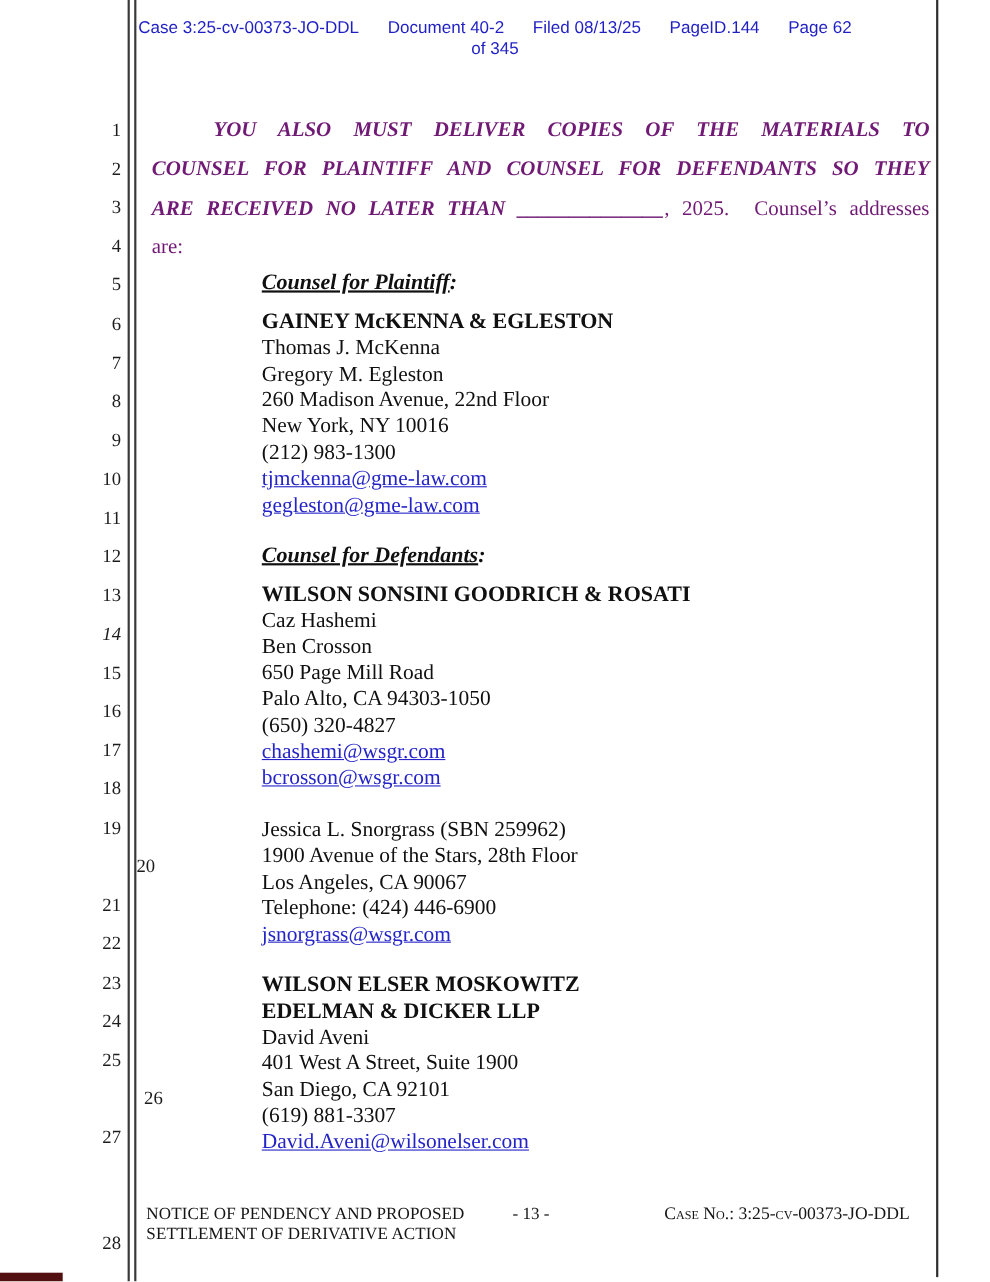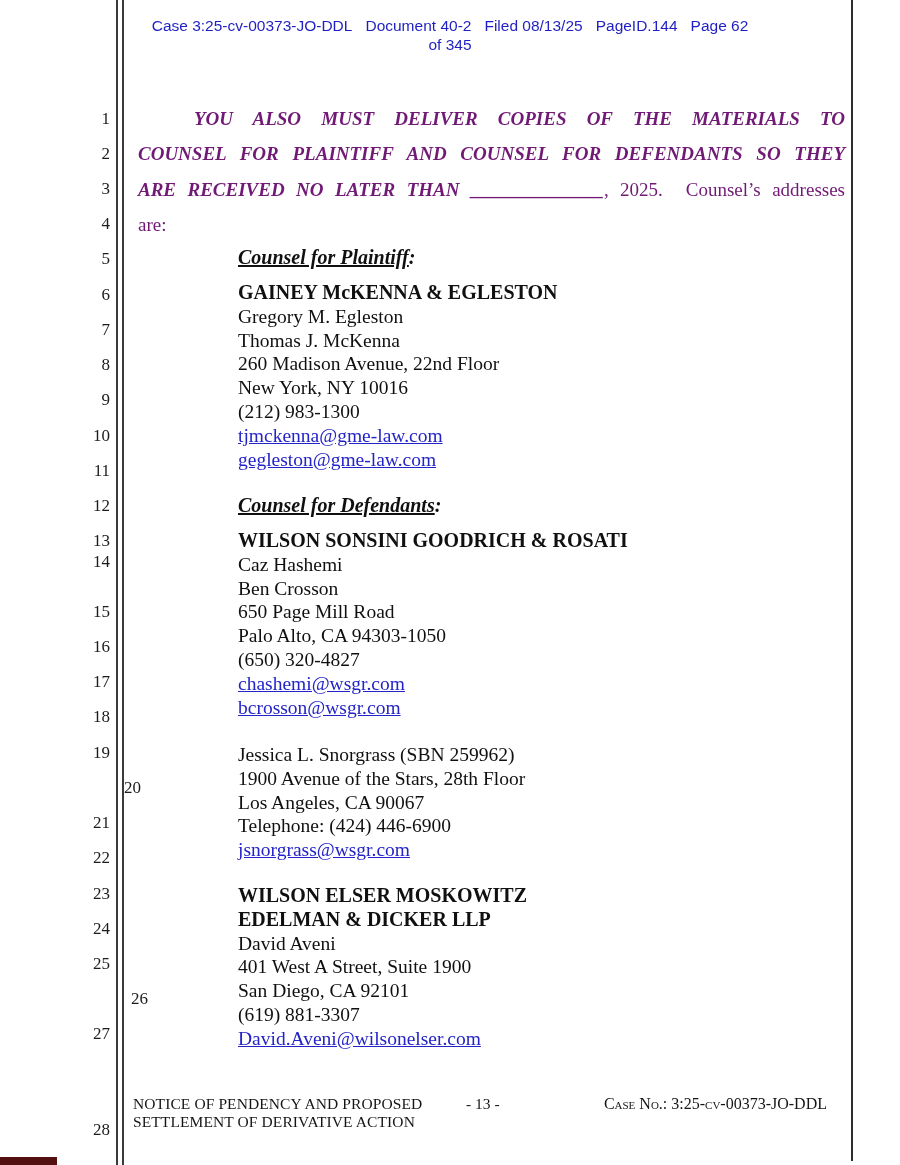--- a/index.html
+++ b/index.html
@@ -37,21 +37,21 @@
     width: 900px;
     text-align: center;
     font-family: "Liberation Sans", sans-serif;
     font-size: 15.5px;
     color: #1f1fc4;
     z-index: 6;
   }
   .pdf-header .hrow {
     display: flex;
     justify-content: center;
-    gap: 13px;
+    gap: 26px;
     white-space: nowrap;
   }
   .pdf-header .hrow2 {
     margin-top: 1px;
     text-align: center;
   }
   
   .linenum {
     position: absolute;
     left: 0; width: 110px;
@@ -157,21 +157,21 @@
       <div class="linenum" style="top: 215.19px;">4</div>
       <div class="linenum" style="top: 250.42px;">5</div>
       <div class="linenum" style="top: 285.65px;">6</div>
       <div class="linenum" style="top: 320.88px;">7</div>
       <div class="linenum" style="top: 356.11px;">8</div>
       <div class="linenum" style="top: 391.34px;">9</div>
       <div class="linenum" style="top: 426.57px;">10</div>
       <div class="linenum" style="top: 461.8px;">11</div>
       <div class="linenum" style="top: 497.03px;">12</div>
       <div class="linenum" style="top: 532.26px;">13</div>
-      <div class="linenum" style="top: 553px;">14</div>
+      <div class="linenum" style="top: 568px; font-style: italic;">14</div>
       <div class="linenum" style="top: 602.72px;">15</div>
       <div class="linenum" style="top: 637.95px;">16</div>
       <div class="linenum" style="top: 673.18px;">17</div>
       <div class="linenum" style="top: 708.41px;">18</div>
       <div class="linenum" style="top: 743.64px;">19</div>
       <div class="linenum" style="top: 778.87px; padding-left: 31px;">20</div>
       <div class="linenum" style="top: 814.1px;">21</div>
       <div class="linenum" style="top: 849.33px;">22</div>
       <div class="linenum" style="top: 884.56px;">23</div>
       <div class="linenum" style="top: 919.79px;">24</div>
@@ -185,22 +185,22 @@
     <div class="jline indent1"><span class="bi">YOU ALSO MUST DELIVER COPIES OF THE MATERIALS TO</span></div>
     <div class="jline"><span class="bi">COUNSEL FOR PLAINTIFF AND COUNSEL FOR DEFENDANTS SO THEY</span></div>
     <div class="jline"><span class="bi">ARE RECEIVED NO LATER THAN ______________</span><span class="reg">, 2025.&nbsp; Counsel’s addresses</span></div>
     <div class="reg">are:</div>
   </div>
 
   <div class="heading" style="top:246px"><span class="hu">Counsel for Plaintiff</span><span>:</span></div>
 
   <div class="block" style="top:281px">
     <div class="firm">GAINEY McKENNA &amp; EGLESTON</div>
+    <div>Thomas J. McKenna</div>
     <div>Gregory M. Egleston</div>
-    <div>Thomas J. McKenna</div>
     <div>260 Madison Avenue, 22nd Floor</div>
     <div>New York, NY 10016</div>
     <div>(212) 983-1300</div>
     <div><a class="email">tjmckenna@gme-law.com</a></div>
     <div><a class="email">gegleston@gme-law.com</a></div>
   </div>
 
   <div class="heading" style="top:494px"><span class="hu">Counsel for Defendants</span><span>:</span></div>
 
   <div class="block" style="top:529px">

